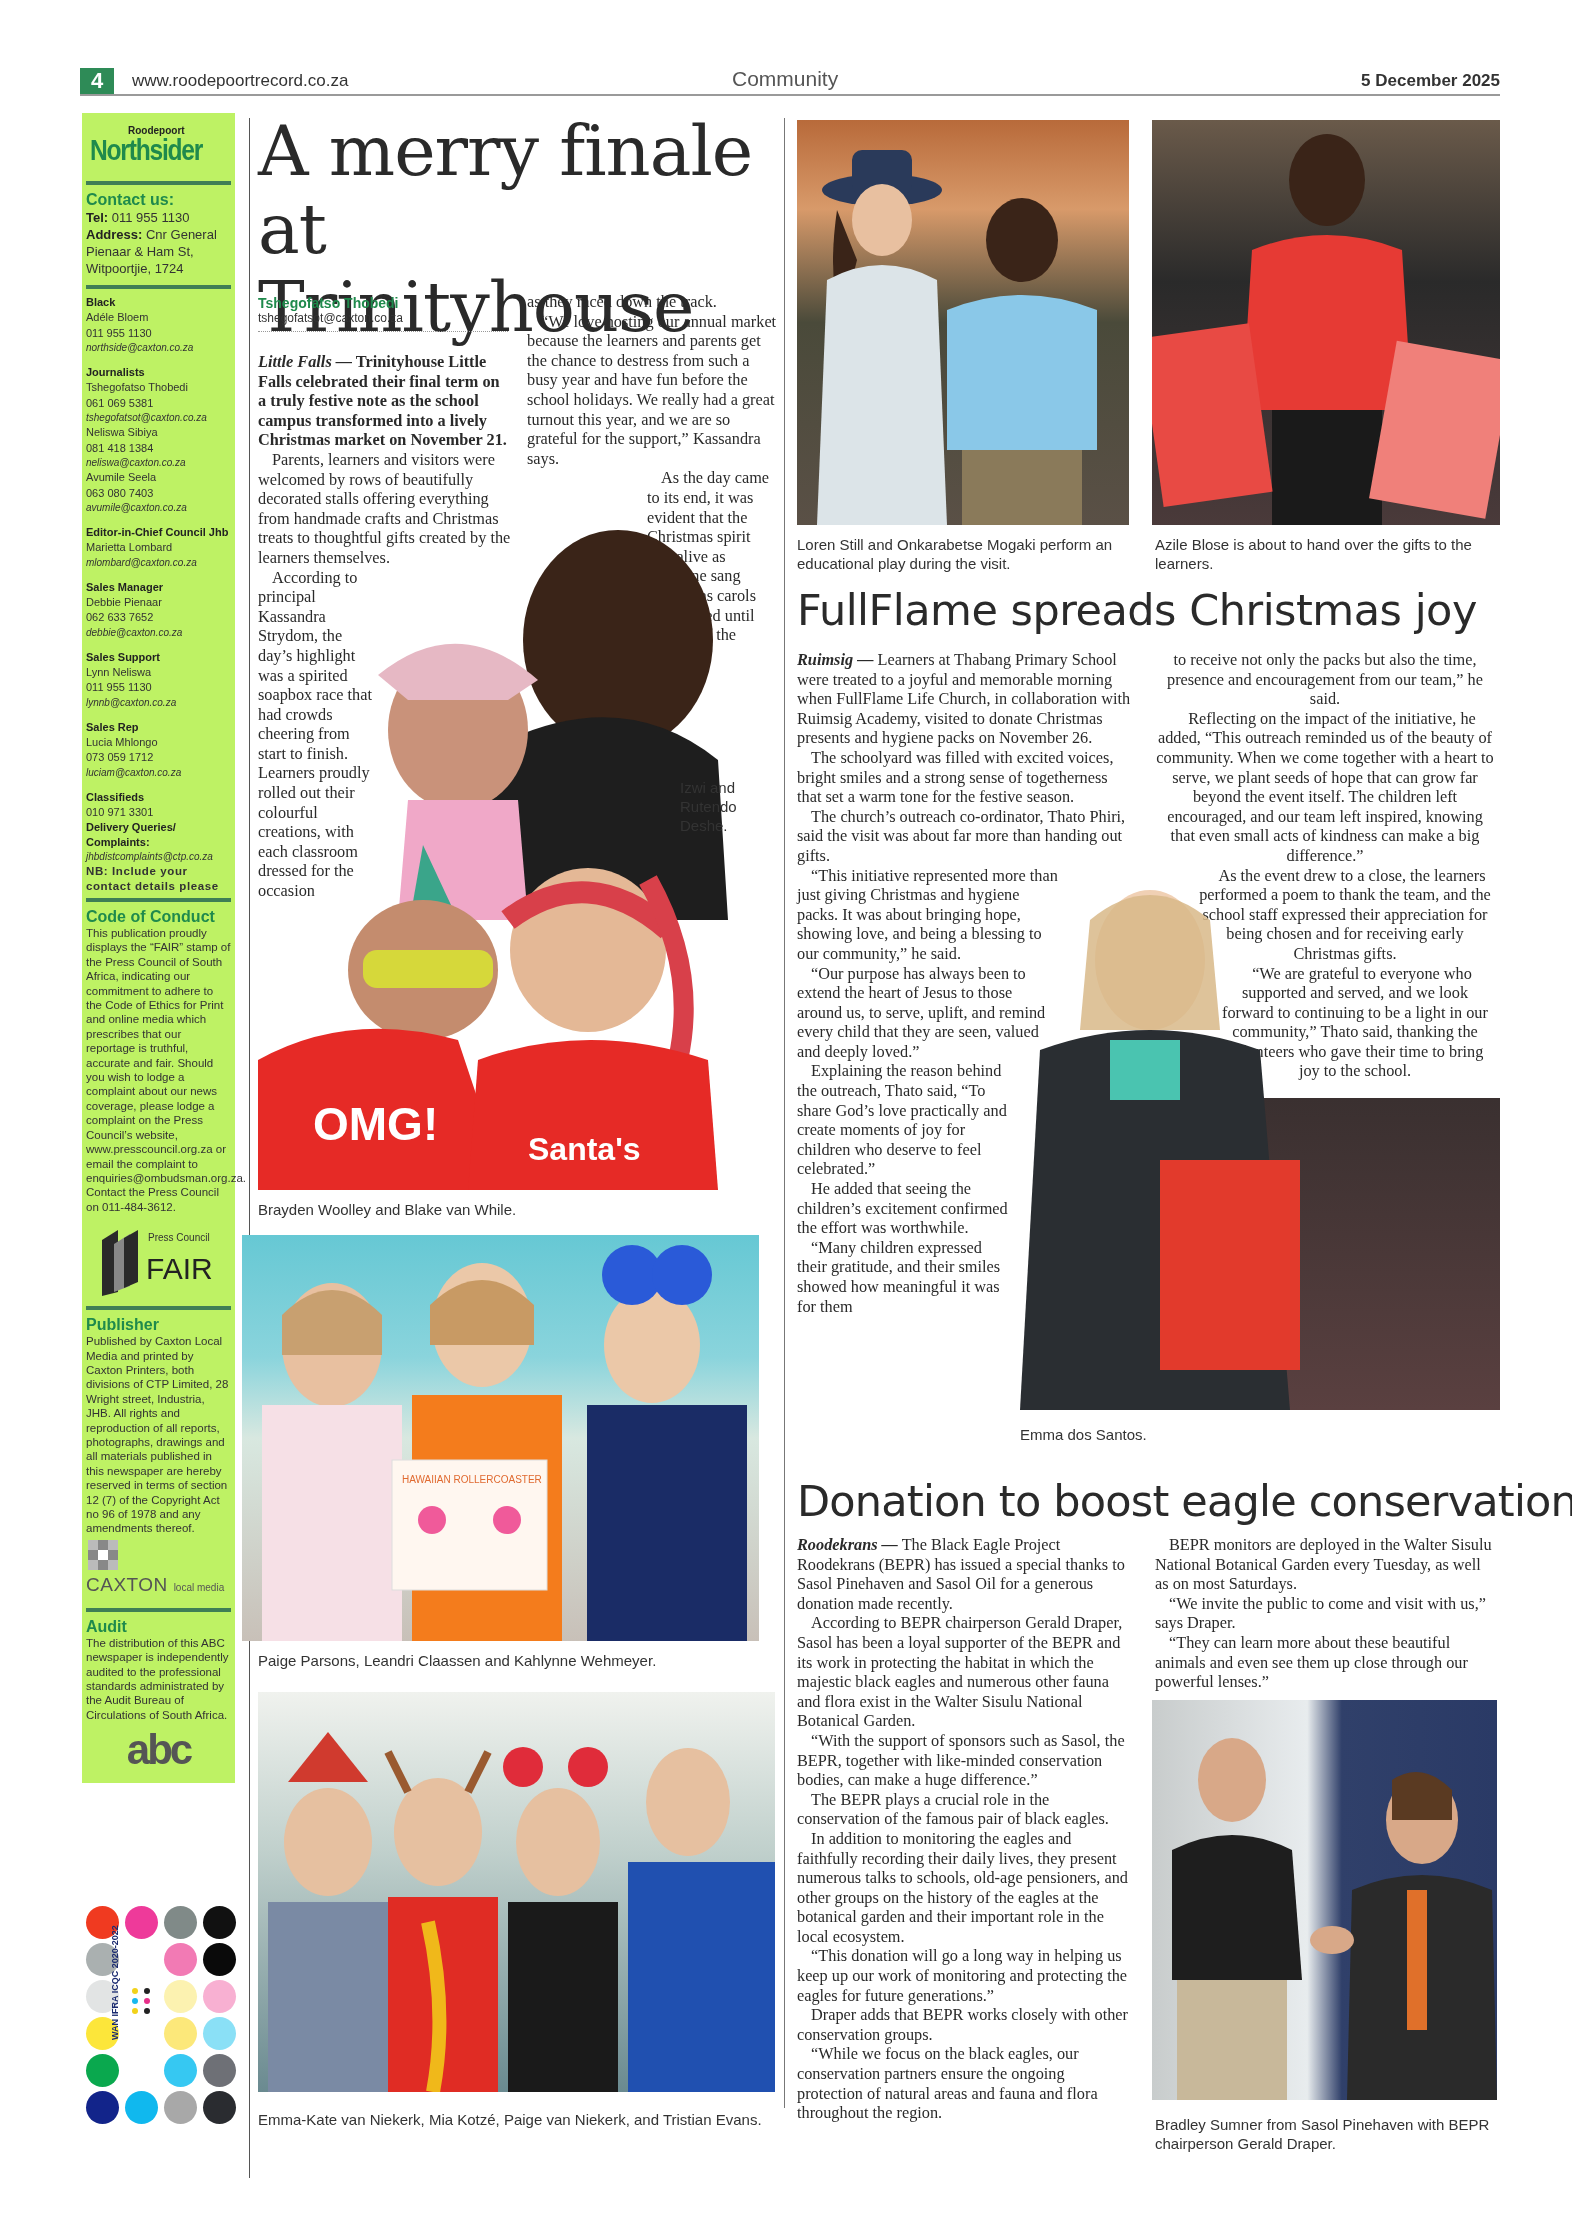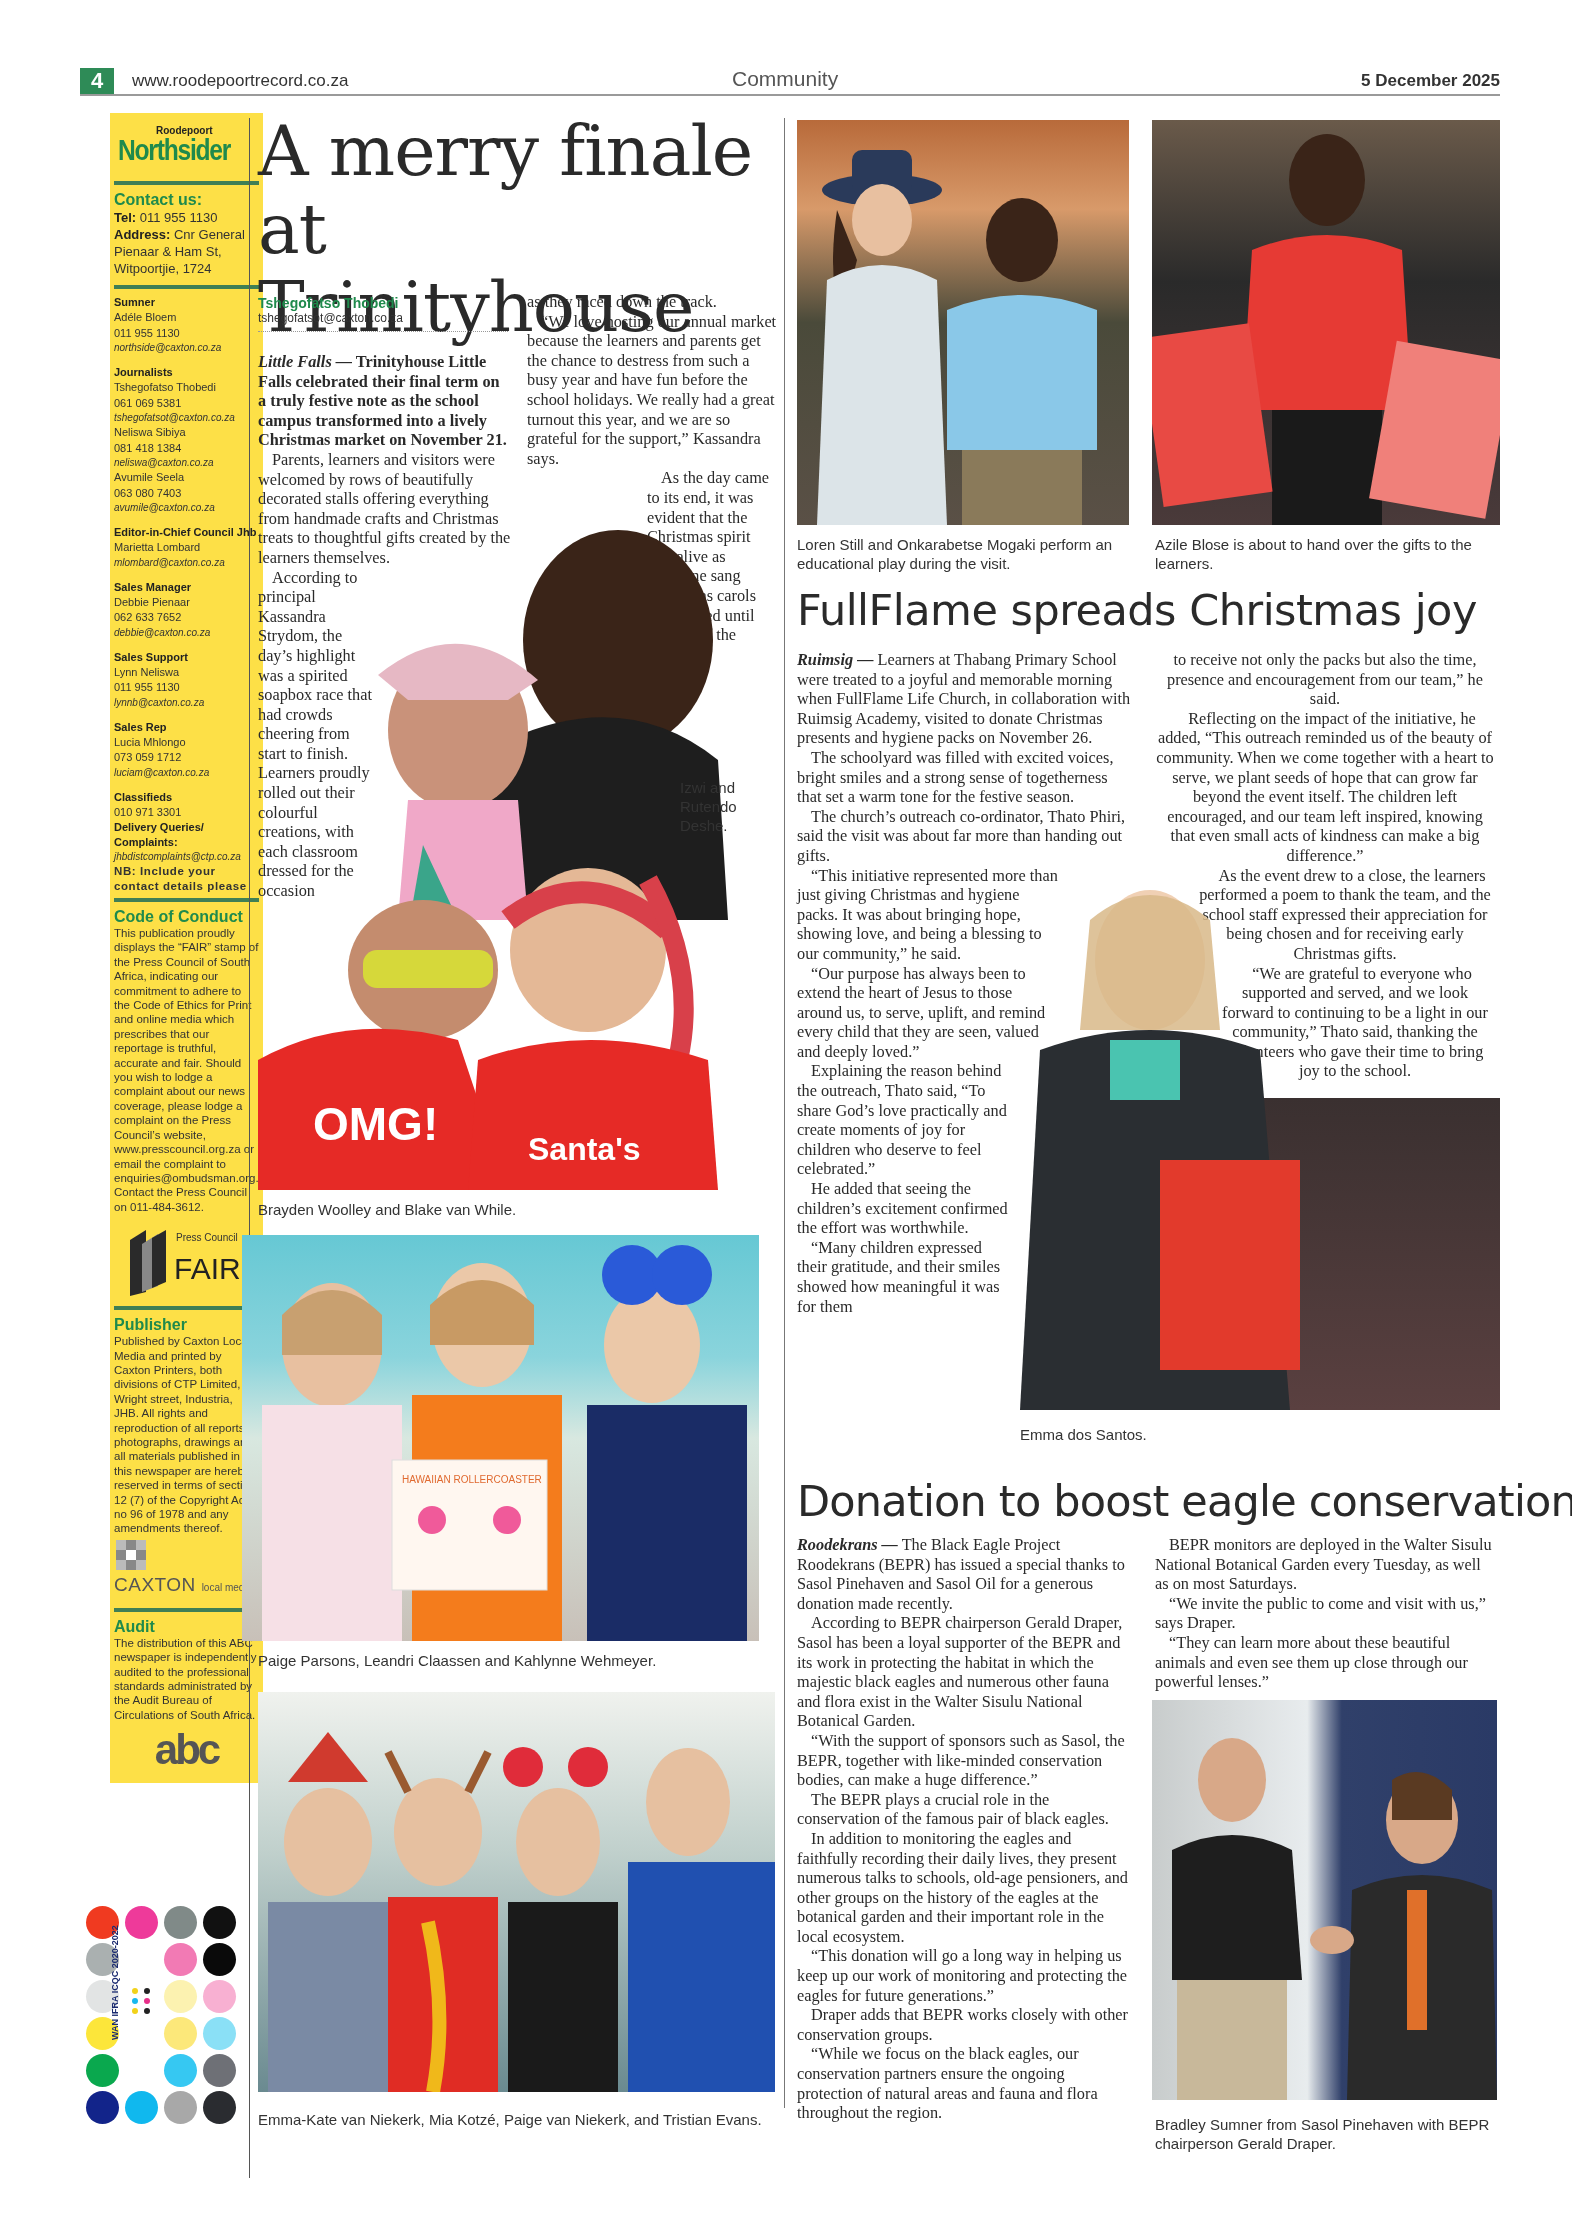--- a/index.html
+++ b/index.html
@@ -7,21 +7,21 @@
   body { position: relative; font-family: "Liberation Serif", serif; color: #2a2a2a; }
 
   
   .hdr { position: absolute; left: 80px; top: 66px; width: 1420px; height: 30px; border-bottom: 2px solid #9a9a9a; }
   .pageno { position: absolute; left: 0; top: 2px; width: 34px; height: 26px; background: #2e8b57; color: #fff; font: bold 22px "Liberation Sans", sans-serif; text-align: center; line-height: 26px; }
   .site { position: absolute; left: 52px; top: 5px; font: 17px "Liberation Sans", sans-serif; color: #333; }
   .section { position: absolute; left: 652px; top: 1px; font: 21px "Liberation Sans", sans-serif; color: #555; }
   .date { position: absolute; right: 0; top: 5px; font: bold 17px "Liberation Sans", sans-serif; color: #333; }
 
   
-  .sidebar { position: absolute; left: 82px; top: 113px; width: 153px; height: 1670px; background: #fde047; font-family: "Liberation Sans", sans-serif; color: #333; padding: 6px 4px 0 4px; margin-left: 28px; }
+  .sidebar { position: absolute; left: 82px; top: 113px; width: 153px; height: 1670px; background: #bef264; font-family: "Liberation Sans", sans-serif; color: #333; padding: 6px 4px 0 4px; }
   .logo { text-align: center; color: #1f8a4c; height: 58px; position: relative; }
   .logo .small { position: absolute; left: 42px; top: 6px; font: bold 10px "Liberation Sans", sans-serif; color: #222; }
   .logo .big { position: absolute; left: 4px; top: 14px; font: bold 30px "Liberation Sans", sans-serif; letter-spacing: -1.5px; transform: scaleX(0.82); transform-origin: left; color: #1f8a4c; }
   .gbar { height: 4px; background: #3f7f55; margin: 4px 0 6px 0; }
   .sb-h { font: bold 16px "Liberation Sans", sans-serif; color: #1f8a4c; }
   .sb-t { font-size: 13px; line-height: 17px; }
   .sb-t b { color: #222; }
   .sb-role { font: bold 11px "Liberation Sans", sans-serif; color: #222; margin-top: 10px; line-height: 15px; }
   .sb-line { font-size: 11px; line-height: 15.5px; }
   .sb-mail { font-size: 10px; font-style: italic; line-height: 14px; }
@@ -86,21 +86,21 @@
     <span class="small">Roodepoort</span>
     <span class="big">Northsider</span>
   </div>
   <div class="gbar"></div>
   <div class="sb-h">Contact us:</div>
   <div class="sb-t"><b>Tel:</b> <span>011 955 1130</span></div>
   <div class="sb-t"><b>Address:</b> <span>Cnr General Pienaar &amp; Ham St, Witpoortjie, 1724</span></div>
   <div class="gbar" style="margin-top:8px"></div>
 
   <div id="staff-list">
-      <div class="sb-role" style="margin-top: 0px;">Sumner</div>
+      <div class="sb-role" style="margin-top: 0px;">Black</div>
       <div class="sb-line">Adéle Bloem</div>
       <div class="sb-line">011 955 1130</div>
       <div class="sb-mail">northside@caxton.co.za</div>
       <div class="sb-role">Journalists</div>
       <div class="sb-line">Tshegofatso Thobedi</div>
       <div class="sb-line">061 069 5381</div>
       <div class="sb-mail">tshegofatsot@caxton.co.za</div>
       <div class="sb-line">Neliswa Sibiya</div>
       <div class="sb-line">081 418 1384</div>
       <div class="sb-mail">neliswa@caxton.co.za</div>

